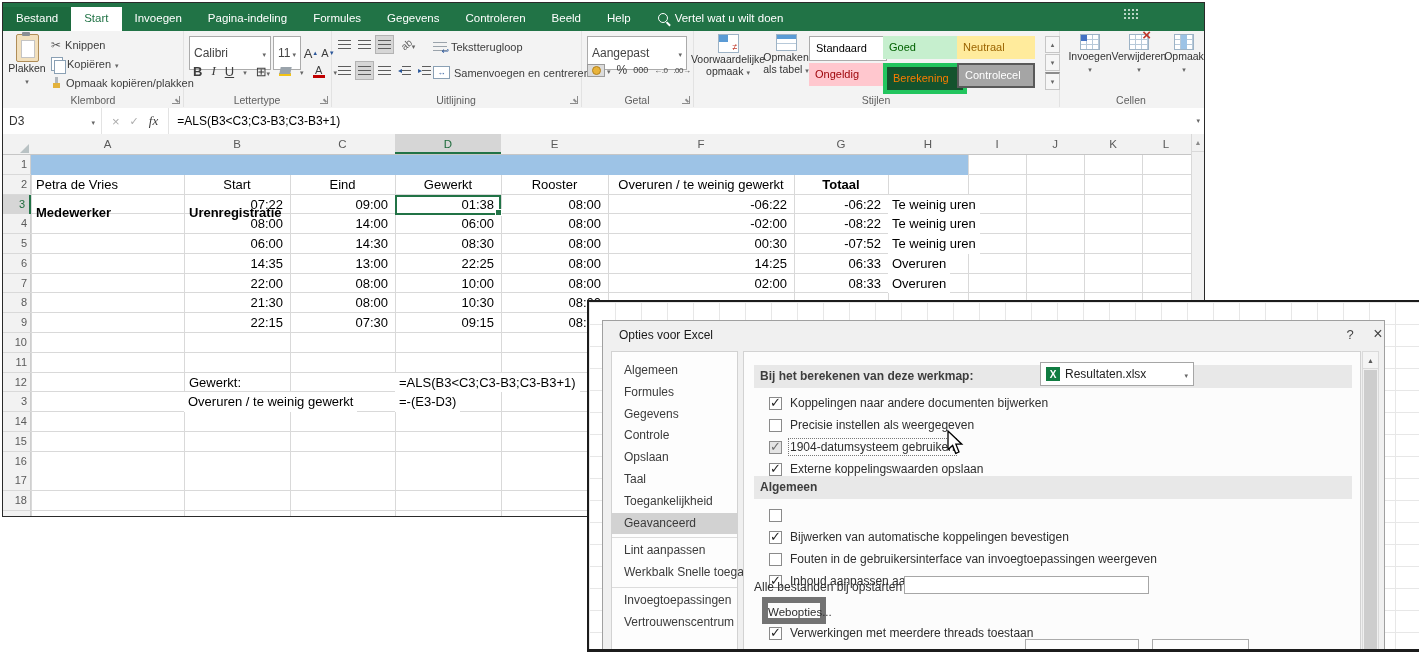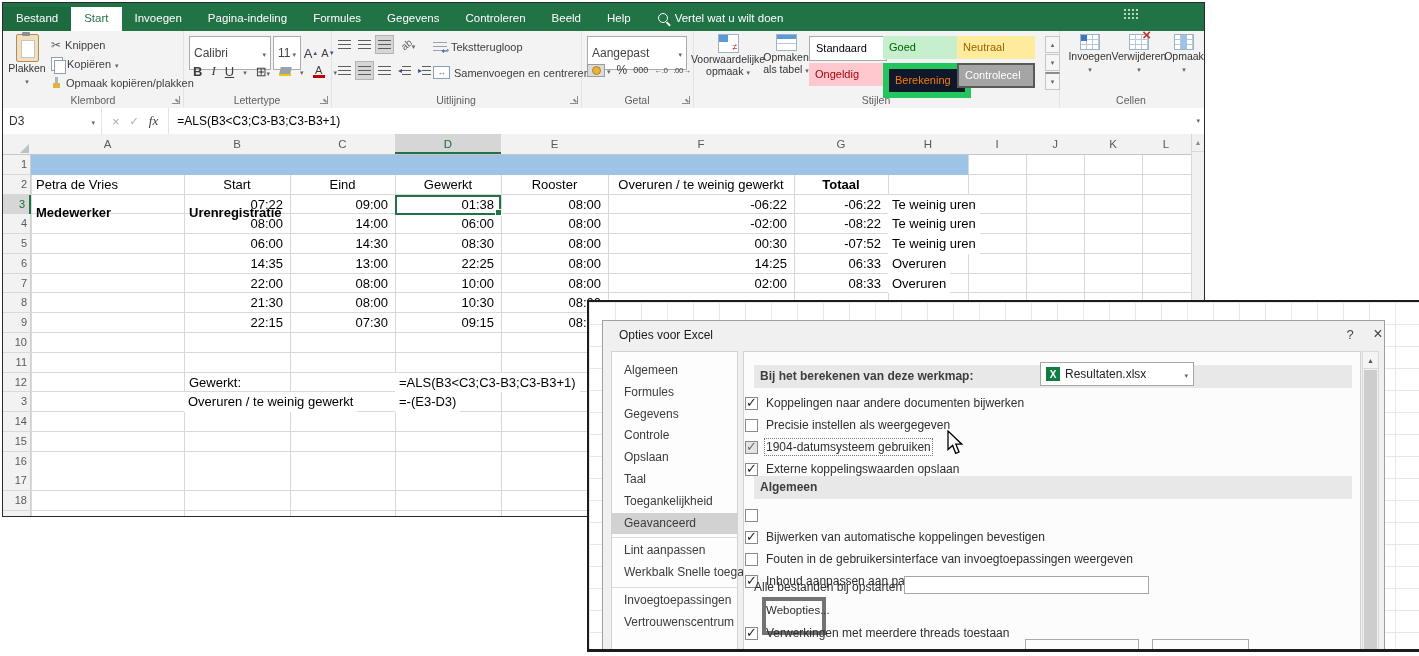--- a/index.html
+++ b/index.html
@@ -110,29 +110,29 @@
   .dside ul{list-style:none;margin:0;padding:8px 0 0 0;}
   .dside li{height:21.8px;line-height:21.8px;padding-left:12px;font-size:12px;color:#3b3b3b;white-space:nowrap;}
   .dside li.selected{background:#d2d2d2;}
   .dside li.sep{margin-top:6px;position:relative;}
   .dside li.sep::before{content:"";position:absolute;left:0;right:0;top:-3px;height:1px;background:#dcdcdc;}
   .dpanel{position:absolute;left:140px;top:30px;width:618px;bottom:0;background:#fcfcfc;border:1px solid #d2d2d2;box-sizing:border-box;}
   .band{position:absolute;left:10px;width:598px;height:23px;background:#e8e8e8;line-height:23px;font-size:12px;font-weight:bold;color:#3d3d3d;padding-left:6px;box-sizing:border-box;}
   .wbdrop{position:absolute;left:296px;top:10px;width:154px;height:24px;background:#fff;border:1px solid #a6a6a6;display:flex;align-items:center;gap:5px;padding:0 5px;box-sizing:border-box;font-size:12px;color:#222;}
   .xlico{width:14px;height:14px;background:#107c41;color:#fff;font-size:10px;font-weight:bold;display:inline-flex;align-items:center;justify-content:center;flex:none;}
   .wbdrop .dd{margin-left:auto;}
-  .opt{position:absolute;left:1px;height:16px;display:flex;align-items:center;gap:8px;font-size:12px;color:#2e2e2e;white-space:nowrap;}
+  .opt{position:absolute;left:25px;height:16px;display:flex;align-items:center;gap:8px;font-size:12px;color:#2e2e2e;white-space:nowrap;}
   .cb{width:13px;height:13px;background:#fff;border:1px solid #8a8a8a;position:relative;flex:none;box-sizing:border-box;}
   .cb.checked::after{content:"✓";position:absolute;left:0px;top:-3px;font-size:13px;color:#1f1f1f;}
   .opt.focus .cb{background:#e4e4e4;}
   .opt.focus .cb.checked::after{color:#6d6d6d;}
   .opt.focus .olbl{outline:1px dotted #777;outline-offset:1px;}
   .startlbl{position:absolute;left:10px;top:228px;font-size:12px;color:#2e2e2e;}
   .startinp{position:absolute;left:160px;top:224px;width:245px;height:18px;background:#fff;border:1px solid #a6a6a6;box-sizing:border-box;font-size:12px;padding:0 3px;font-family:"Liberation Sans",sans-serif;}
-  .webbtn{position:absolute;left:18px;top:245px;width:64px;height:38px;background:#fcfcfc;border:4px solid #737373;font-size:11.5px;color:#2e2e2e;text-align:center;line-height:19px;box-sizing:border-box;}
+  .webbtn{position:absolute;left:18px;top:245px;width:64px;height:27px;background:#fcfcfc;border:6px solid #737373;font-size:11.5px;color:#2e2e2e;text-align:center;line-height:19px;box-sizing:border-box;}
   .stub{position:absolute;height:30px;background:#fdfdfd;border:1px solid #ababab;box-sizing:border-box;}
   .dscroll{position:absolute;left:759px;top:30px;width:17px;bottom:0;background:#f0f0f0;border:1px solid #dadada;box-sizing:border-box;}
   .dscroll .up{height:16px;background:#f4f4f4;display:flex;align-items:center;justify-content:center;font-size:7px;color:#5a5a5a;border-bottom:1px solid #dadada;}
   .dscroll .thumb{position:absolute;left:1px;right:1px;top:18px;bottom:0;background:#cdcdcd;}
   .cursor{position:absolute;left:947px;top:430px;z-index:30;}
 </style>
 </head>
 <body>
 
 <div id="canvas">
@@ -298,21 +298,21 @@
         <div class="bigbtn" style="left:70px;width:46px">
           <span class="ico-tbl"></span>
           <span>Opmaken</span>
           <span><span>als tabel</span> <span class="dd"></span></span>
         </div>
         <div style="position:absolute;left:116px;top:5px;display:grid;grid-template-columns:repeat(3,74px);grid-auto-rows:27px;">
           <span class="card" style="background:#fff;border:1px solid #ababab;color:#000;width:70px">Standaard</span>
           <span class="card" style="background:#c6efce;color:#006100">Goed</span>
           <span class="card" style="background:#ffeb9c;color:#9c6500">Neutraal</span>
           <span class="card" style="background:#ffc7ce;color:#9c0006">Ongeldig</span>
-          <span class="card" style="background:#0f172a;color:#fa7d00;border:6px solid #22c55e;width:70px">Berekening</span>
+          <span class="card" style="background:#14532d;color:#fa7d00;border:4px solid #22c55e;width:70px">Berekening</span>
           <span class="card" style="background:#a5a5a5;color:#fff;border:2px solid #595959;width:68px;height:21px;line-height:21px">Controlecel</span>
         </div>
         <div style="position:absolute;left:352px;top:5px;display:flex;flex-direction:column;gap:1px;">
           <span class="gal-arr">▴</span>
           <span class="gal-arr">▾</span>
           <span class="gal-arr" style="border-top:2px solid #8c8c8c">▾</span>
         </div>
         <span class="grplabel">Stijlen</span>
       </div>
 

